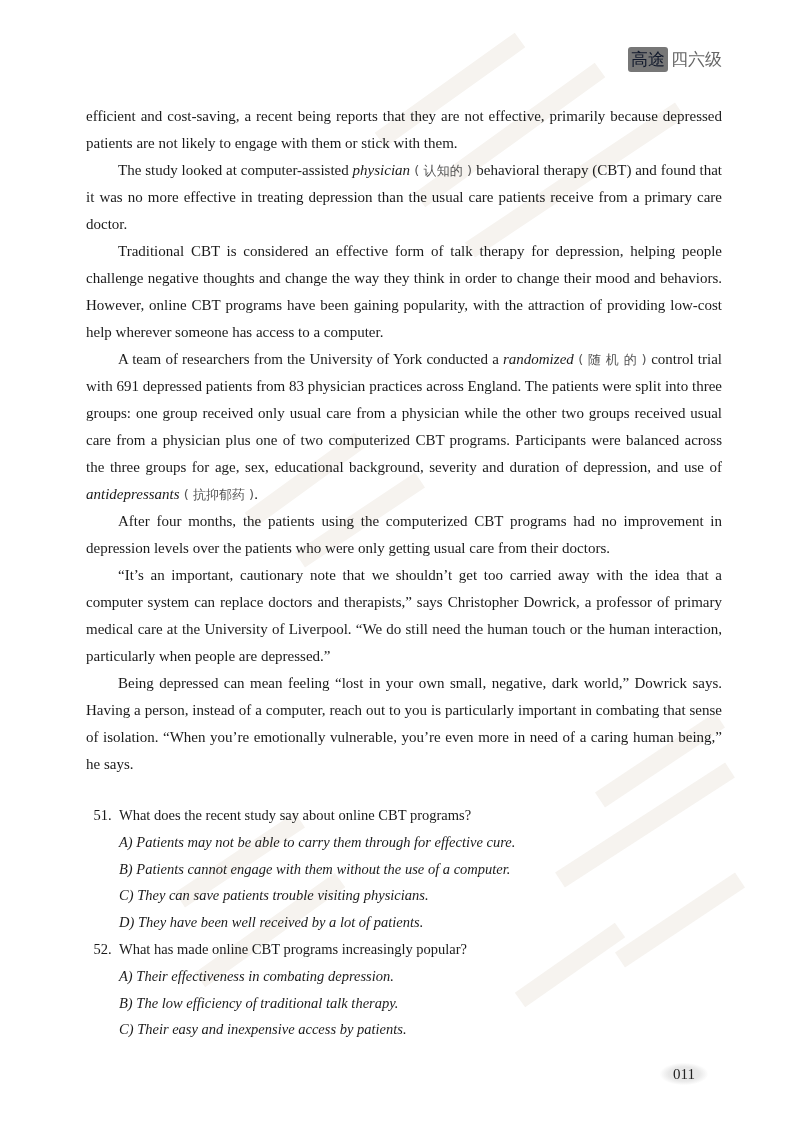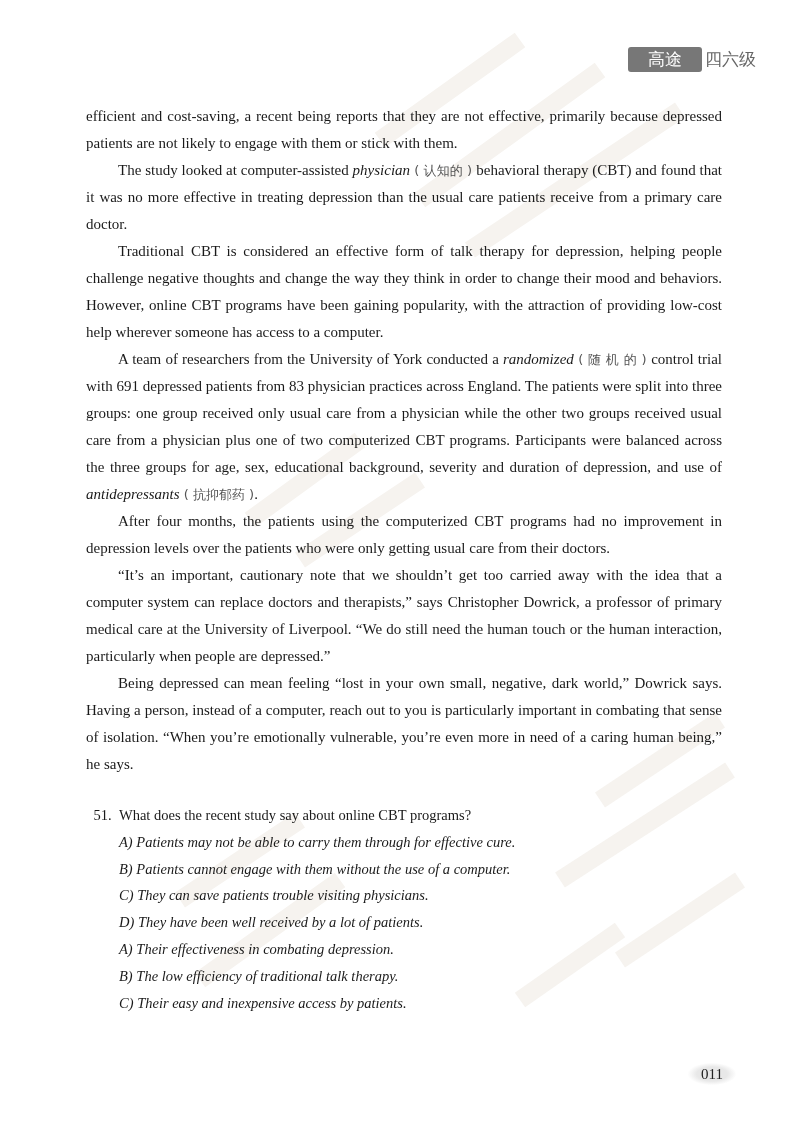--- a/index.html
+++ b/index.html
@@ -1,31 +1,31 @@
 <!DOCTYPE html>
 <html><head>
 <meta charset="utf-8">
 <style>
   html, body { margin:0; padding:0; }
   body { width:800px; height:1124px; background:#fff; position:relative; overflow:hidden;
          font-family:"Liberation Serif", "DejaVu Serif", serif; color:#1a1a1a; }
   .watermark { position:absolute; left:0; top:0; width:800px; height:1124px; pointer-events:none; }
   .header-logo { position:absolute; left:628px; top:47px; display:flex; align-items:center; gap:3px;
          font-family:"DejaVu Sans", sans-serif; font-size:17px; color:#666; }
-  .logo-box { background:#777; color:#ffffff; padding:1px 20px; border-radius:3px; }
+  .logo-box { background:#777; color:#0f172a; padding:1px 3px; border-radius:3px; }
   .content { position:absolute; left:86px; top:103px; width:636px; font-size:15px; line-height:27px; }
   .content p { margin:0; text-align:justify; }
   .content p.indent { text-indent:32px; }
   .content em { font-style:italic; }
   .cn { font-family:"DejaVu Sans", sans-serif; font-size:13px; color:#555;margin-top:20px; }
   .questions { position:absolute; left:86px; top:802px; width:636px; font-size:14.5px; line-height:26.8px; }
   .q { display:flex; }
   .q-num { width:33px; flex:none;text-align:center; }
   .opt { padding-left:33px;font-style:italic; }
-  .page-num { position:absolute; left:688px; top:1063px; width:48px; height:22px;
+  .page-num { position:absolute; left:660px; top:1063px; width:48px; height:22px;
          display:flex; align-items:center; justify-content:center; font-size:15px; color:#222;
          background:radial-gradient(ellipse at center, #e8e8e8 0%, #e8e8e8 45%, rgba(255,255,255,0) 72%); }
 </style>
 </head>
 <body>
 
 <svg class="watermark" viewBox="0 0 800 1124">
   <g fill="none" stroke="#f6f3ef" stroke-width="18">
     <path d="M380 140 L520 40 M420 200 L600 70 M470 250 L680 110"></path>
     <path d="M600 800 L720 720 M560 880 L730 770 M620 960 L740 880 M520 1000 L620 930"></path>
@@ -54,19 +54,23 @@
     <div class="q">
         <span class="q-num">51.</span>
         <span>What does the recent study say about online CBT programs?</span>
       </div>
     <div class="opt">A) Patients may not be able to carry them through for effective cure.</div>
     <div class="opt">B) Patients cannot engage with them without the use of a computer.</div>
     <div class="opt">C) They can save patients trouble visiting physicians.</div>
     <div class="opt">D) They have been well received by a lot of patients.</div>
   </div>
   <div>
+    <div class="q">
+        <span class="q-num">52.</span>
+        <span>What has made online CBT programs increasingly popular?</span>
+      </div>
     <div class="opt">A) Their effectiveness in combating depression.</div>
     <div class="opt">B) The low efficiency of traditional talk therapy.</div>
     <div class="opt">C) Their easy and inexpensive access by patients.</div>
   </div>
 </div>
 
 <div class="page-num">011</div>
 
 </body></html>

